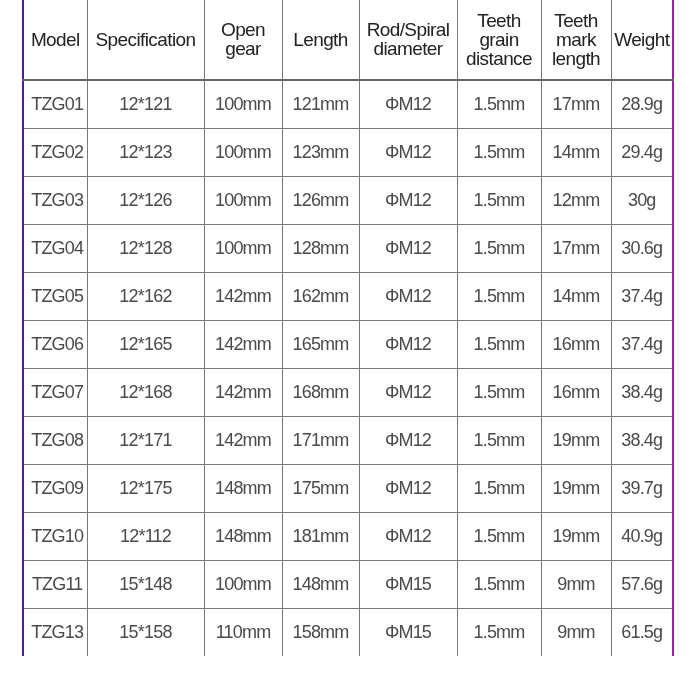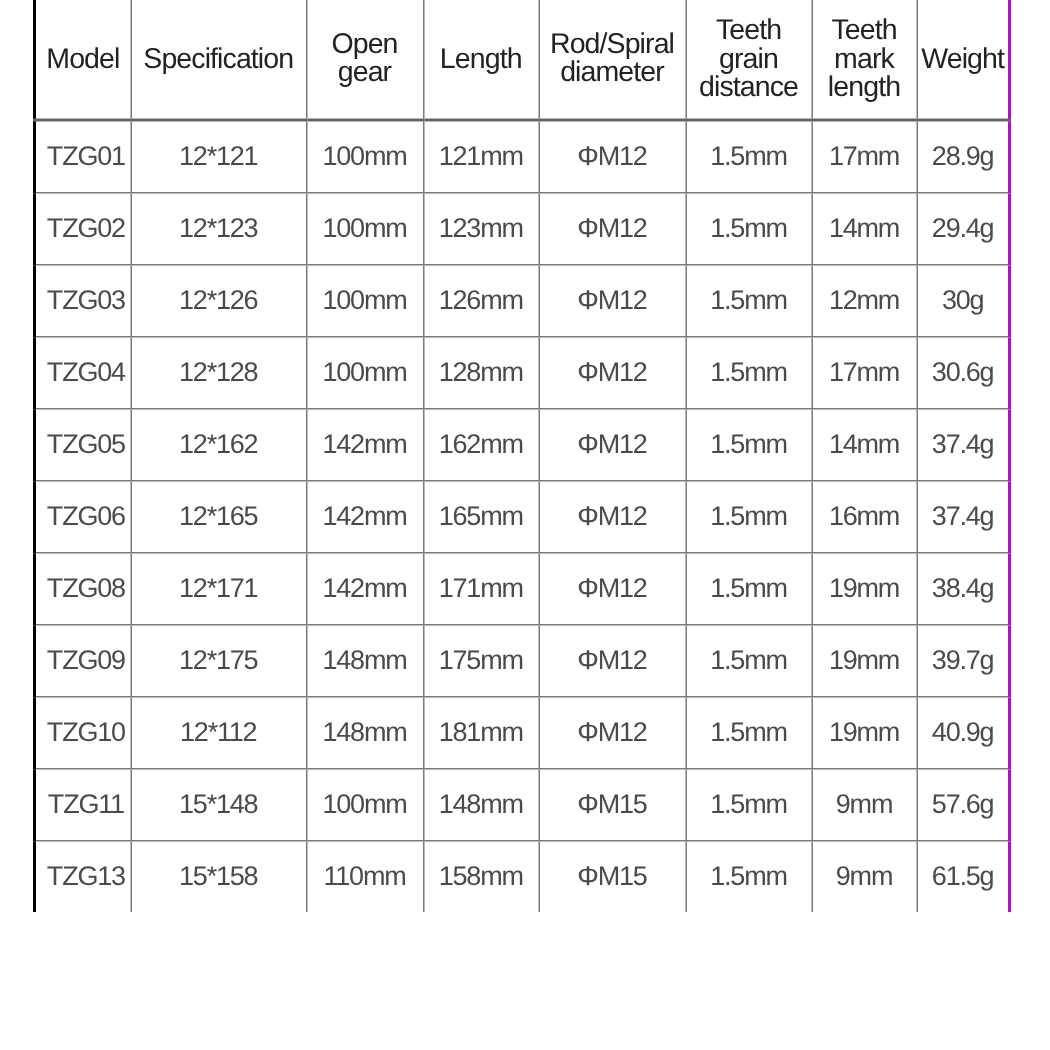--- a/index.html
+++ b/index.html
@@ -31,21 +31,21 @@
       border-bottom: 2px solid #666666;
     }
     .spec-table td {
       height: 47px;
       font-size: 18px;
       color: #4a4a4a;
       letter-spacing: -0.8px;
     }
     .spec-table td.model { text-align: center; padding-left: 4px; }
     .spec-table tr.data-row:last-child td { border-bottom: none; }
-    .spec-table th:first-child, .spec-table td:first-child { border-left: 2px solid #000000; }
+    .spec-table th:first-child, .spec-table td:first-child { border-left: 2px solid #4c1d95; }
     .spec-table th:last-child, .spec-table td:last-child { border-right: 2px solid #a21caf; }
     .spec-table th:first-child { font-size: 19px; }
     .head-line { display: block; }
   </style>
 </head>
 <body>
 
 <table class="spec-table">
   <colgroup>
     <col style="width:64px">
@@ -146,20 +146,30 @@
         <td class="model">TZG06</td>
         <td>12*165</td>
         <td>142mm</td>
         <td>165mm</td>
         <td>ΦM12</td>
         <td>1.5mm</td>
         <td>16mm</td>
         <td>37.4g</td>
       </tr>
       <tr class="data-row">
+        <td class="model">TZG07</td>
+        <td>12*168</td>
+        <td>142mm</td>
+        <td>168mm</td>
+        <td>ΦM12</td>
+        <td>1.5mm</td>
+        <td>16mm</td>
+        <td>38.4g</td>
+      </tr>
+      <tr class="data-row">
         <td class="model">TZG08</td>
         <td>12*171</td>
         <td>142mm</td>
         <td>171mm</td>
         <td>ΦM12</td>
         <td>1.5mm</td>
         <td>19mm</td>
         <td>38.4g</td>
       </tr>
       <tr class="data-row">

